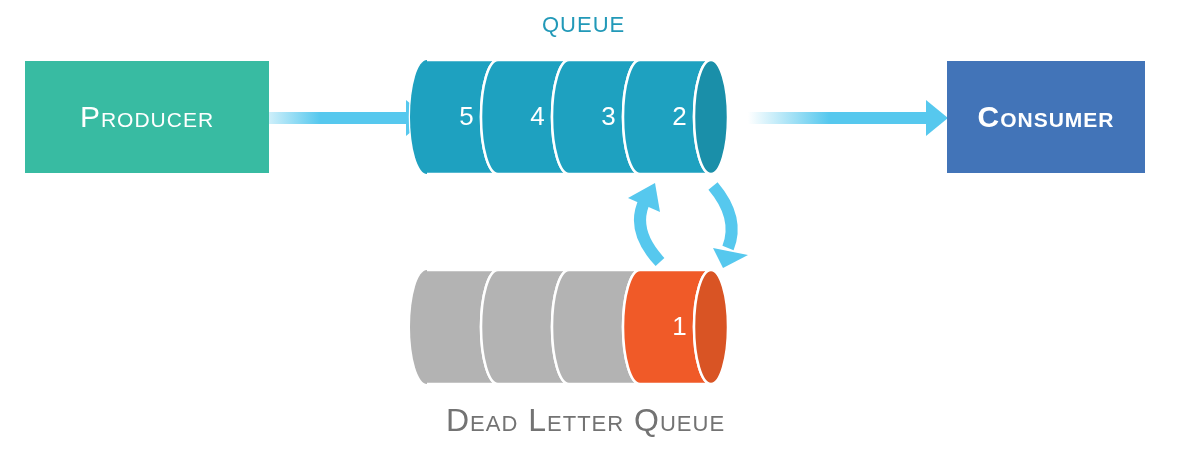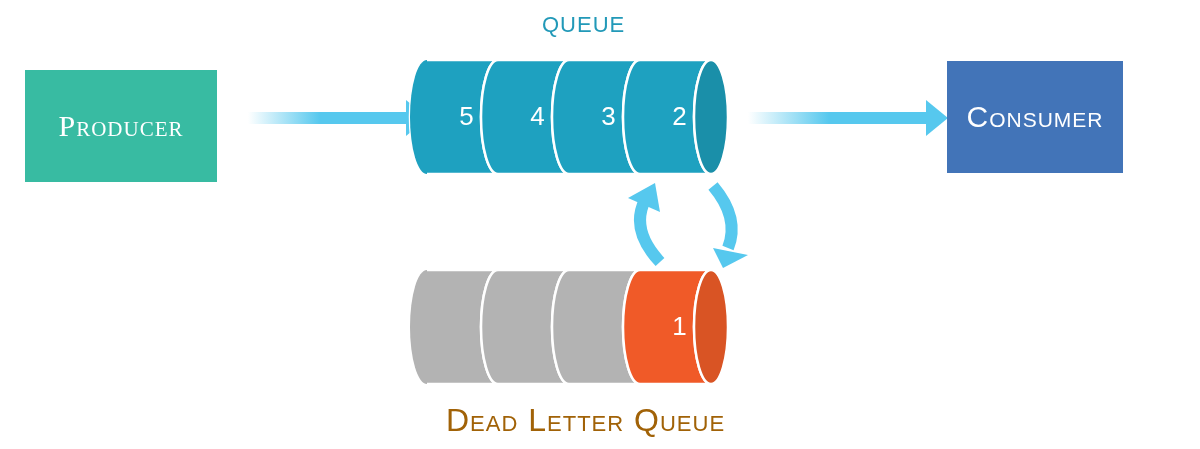--- a/index.html
+++ b/index.html
@@ -1,21 +1,21 @@
 <!DOCTYPE html>
 <html><head>
 <meta charset="utf-8">
 <style>
   html, body { margin:0; padding:0; background:#ffffff; }
   body { width:1200px; height:449px; position:relative; overflow:hidden;
          font-family:"Liberation Sans", sans-serif; }
   .box { position:absolute; display:flex; align-items:center; justify-content:center;
          color:#ffffff; font-size:30px; letter-spacing:1px; font-variant:small-caps; }
-  #producer { left:25px; top:70px; width:192px; height:112px;font-family:Liberation Serif, serif; }
-  #consumer { left:947px; top:61px; width:176px; height:112px; }
+  #producer { left:25px; top:61px; width:244px; height:112px; }
+  #consumer { left:947px; top:61px; width:198px; height:112px;font-weight:bold; }
   .label { position:absolute; color:#2299b8; font-size:22px; letter-spacing:1px; }
   #queue-title { left:542px; top:12px; }
   #dlq-title { left:446px; top:402px; font-variant:small-caps; font-size:32px; }
   svg { position:absolute; left:0; top:0; }
   .num { font-family:"Liberation Sans", sans-serif; font-size:26px; fill:#ffffff; text-anchor:middle; dominant-baseline:middle; }
 </style>
 </head>
 <body>
 
 <svg width="1200" height="449">
@@ -70,13 +70,13 @@
     </g>
 </svg>
 
 <div id="producer" class="box" style="background: rgb(56, 187, 162);">
   <span>Producer</span>
 </div>
 <div id="consumer" class="box" style="background: rgb(66, 116, 184);">
   <span>Consumer</span>
 </div>
 <div id="queue-title" class="label" style="color: rgb(34, 153, 184);">QUEUE</div>
-<div id="dlq-title" class="label" style="color: #a16207;">Dead Letter Queue</div>
+<div id="dlq-title" class="label" style="color: #737373;">Dead Letter Queue</div>
 
 </body></html>

